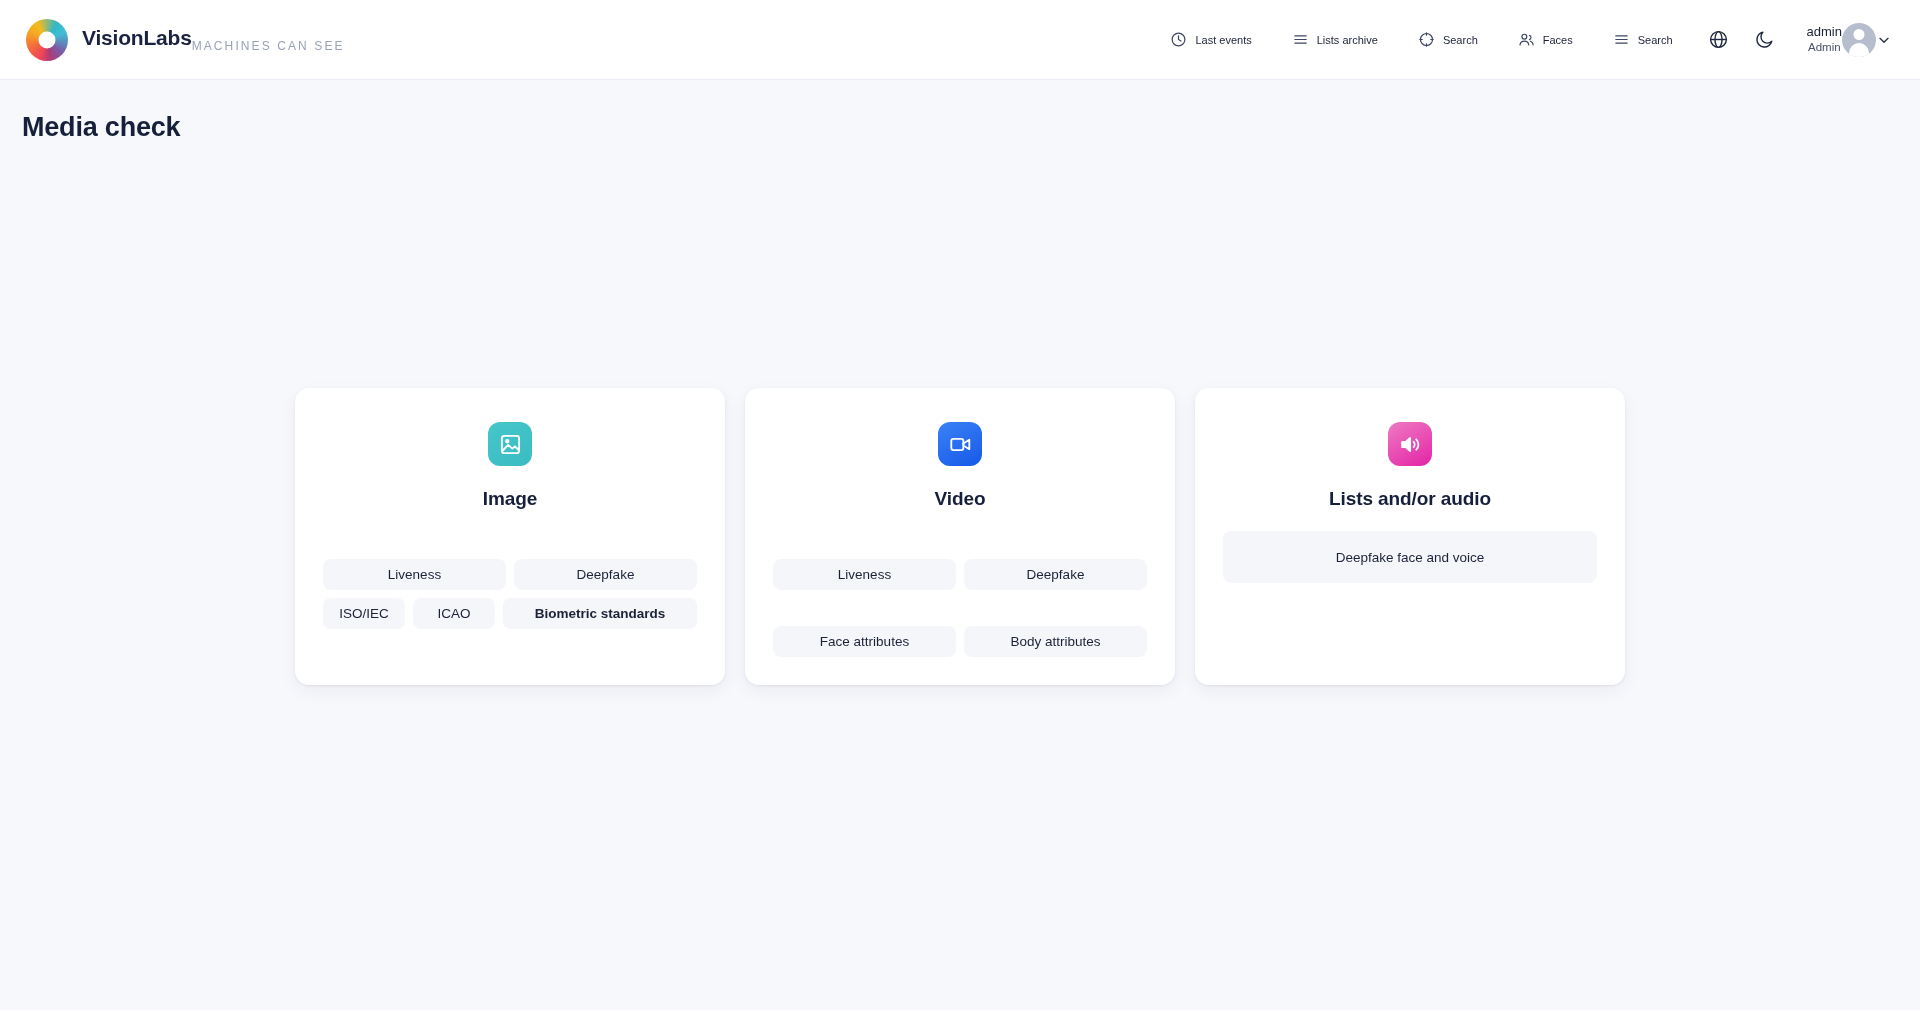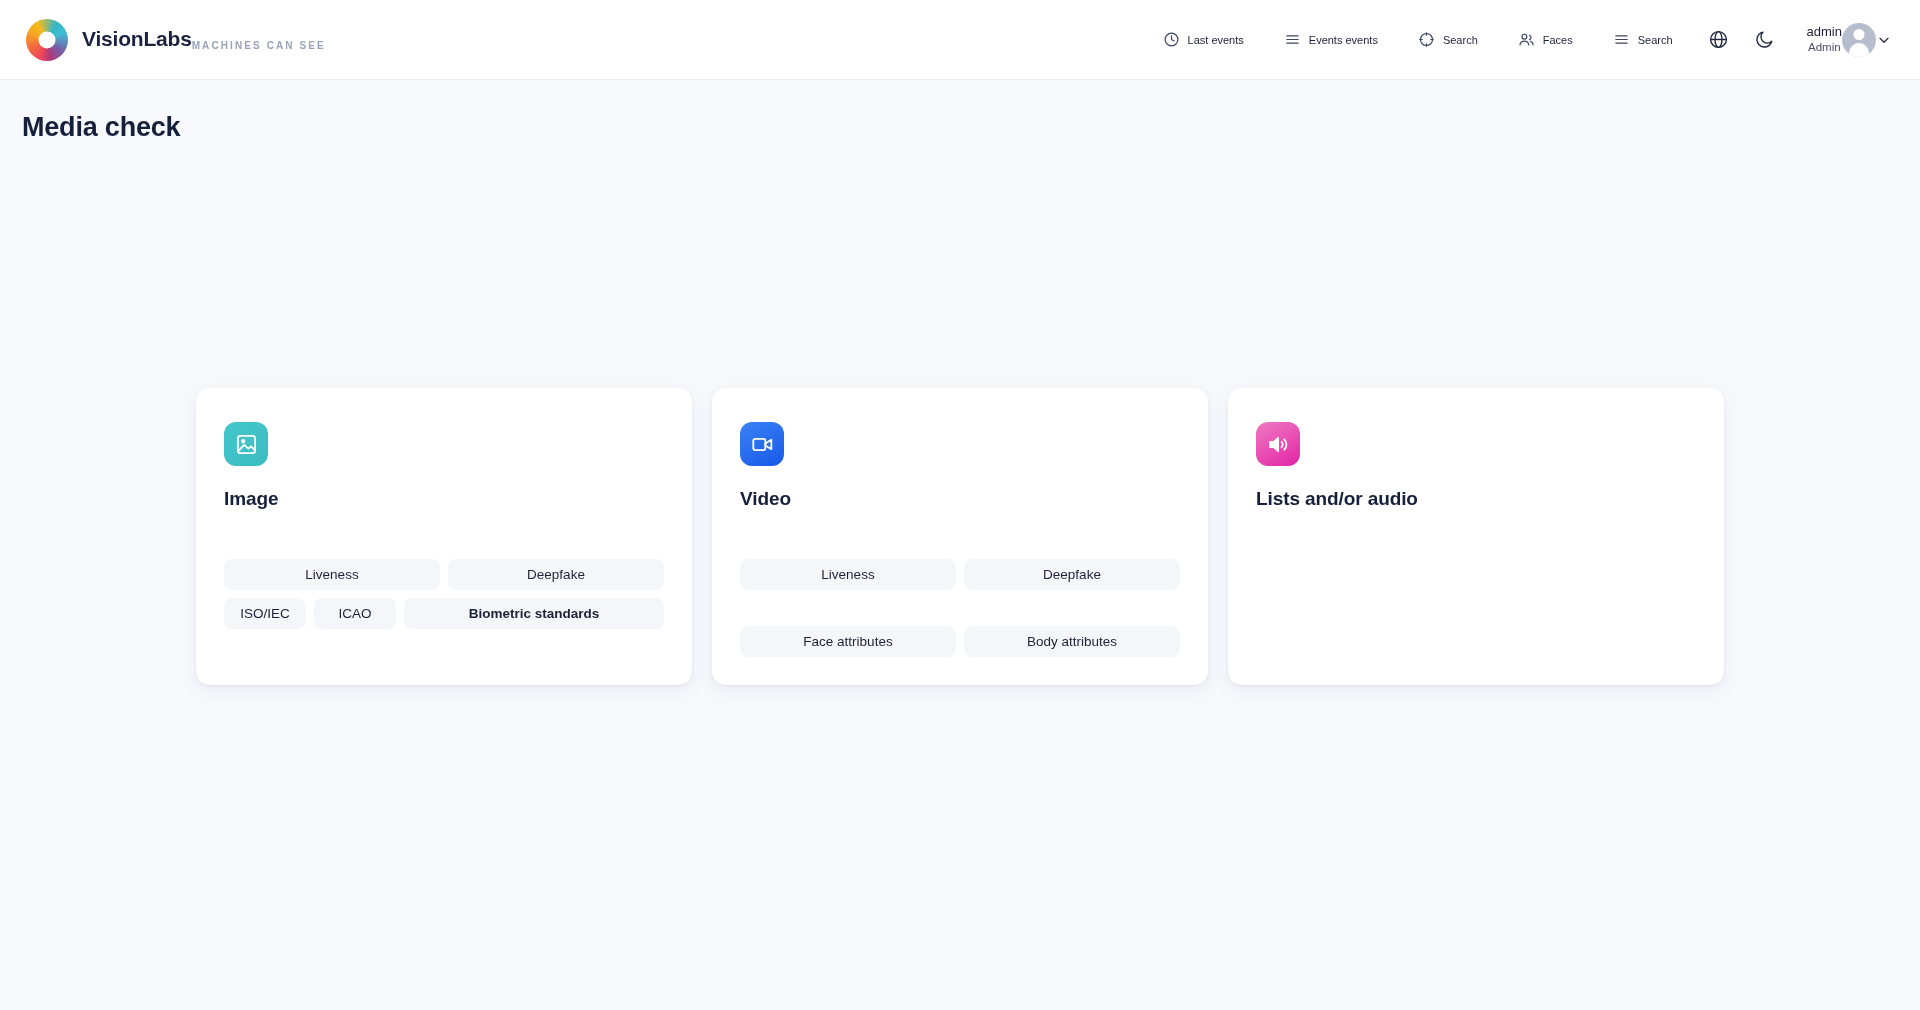--- a/index.html
+++ b/index.html
@@ -62,25 +62,25 @@
   }
 
   .brand-text { display: flex; line-height: 1; }
   .brand-name {
     font-size: 21px;
     font-weight: 700;
     letter-spacing: -0.2px;
     color: #1b2240;
   }
   .brand-tag {
-    font-size: 10px;
+    font-size: 12px;
     letter-spacing: 2.1px;
     color: #9aa2b8;
     margin-top: 13px;
-    font-weight: 700;
+    font-weight: 400;
   }
 
   .nav {
     margin-left: auto;
     display: flex;
     align-items: center;
     gap: 0px;
   }
 
   .nav-item {
@@ -180,27 +180,28 @@
     position: absolute;
     top: 388px;
     left: 0;
     width: 1920px;
     display: flex;
     justify-content: center;
     gap: 20px;
   }
 
   .card {
-    width: 496px;
+    width: 430px;
     background: #ffffff;
     border-radius: 14px;
     box-shadow: 0 1px 3px rgba(29,41,76,0.07), 0 6px 18px rgba(29,41,76,0.055);
     padding: 34px 28px 28px 28px;
     display: flex;
     flex-direction: column;
+    align-items: center;
     cursor: pointer;
   }
 
   .card-icon {
     width: 44px; height: 44px;
     border-radius: 12px;
     display: flex;
     align-items: center;
     justify-content: center;
     color: #ffffff;
@@ -272,21 +273,21 @@
     </div>
 
     <div class="nav-item">
       <span class="nav-icon">
         <svg viewBox="0 0 24 24" fill="none" stroke="currentColor" stroke-width="1.7" stroke-linecap="round">
           <line x1="4" y1="7" x2="20" y2="7"></line>
             <line x1="4" y1="12" x2="20" y2="12"></line>
             <line x1="4" y1="17" x2="20" y2="17"></line>
         </svg>
       </span>
-      <span>Events events</span>
+      <span>Lists archive</span>
     </div>
 
     <div class="nav-item">
       <span class="nav-icon">
         <svg viewBox="0 0 24 24" fill="none" stroke="currentColor" stroke-width="1.7" stroke-linecap="round">
           <circle cx="12" cy="12" r="8.5"></circle>
           <line x1="12" y1="2.5" x2="12" y2="6"></line>
             <line x1="12" y1="18" x2="12" y2="21.5"></line>
           <line x1="2.5" y1="12" x2="6" y2="12"></line>
             <line x1="18" y1="12" x2="21.5" y2="12"></line>
@@ -388,15 +389,18 @@
 
   <div class="card">
     <div class="card-icon pink">
       <svg viewBox="0 0 24 24" fill="none" stroke="currentColor" stroke-width="1.9" stroke-linecap="round" stroke-linejoin="round">
         <polygon points="3.2 9.3 7 9.3 11.6 5.2 11.6 18.8 7 14.7 3.2 14.7" fill="currentColor" stroke="currentColor"></polygon>
         <path d="M15.2 9.2a4 4 0 0 1 0 5.6"></path>
         <path d="M18 6.6a7.6 7.6 0 0 1 0 10.8"></path>
       </svg>
     </div>
     <div class="card-title">Lists and/or audio</div>
+    <div class="chips">
+      <div class="chip full">Deepfake face and voice</div>
+    </div>
   </div>
 
 </div>
 
 </body></html>

